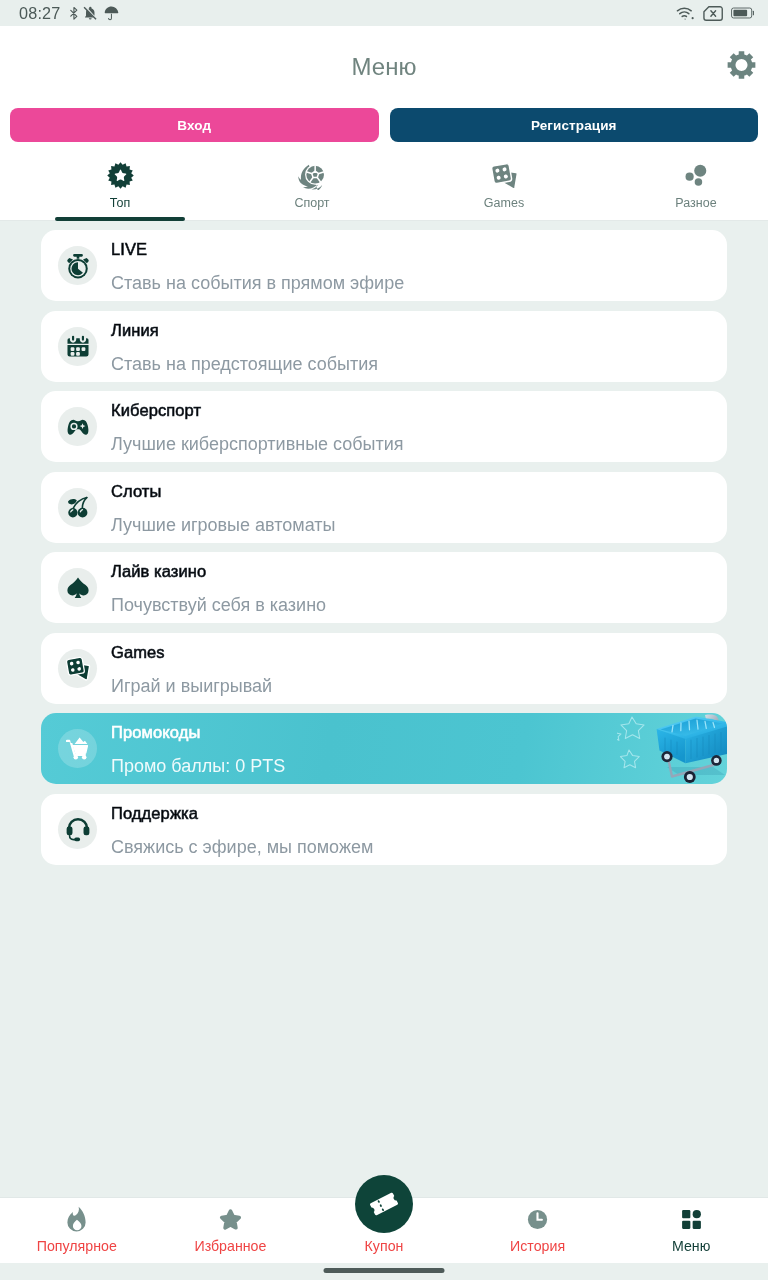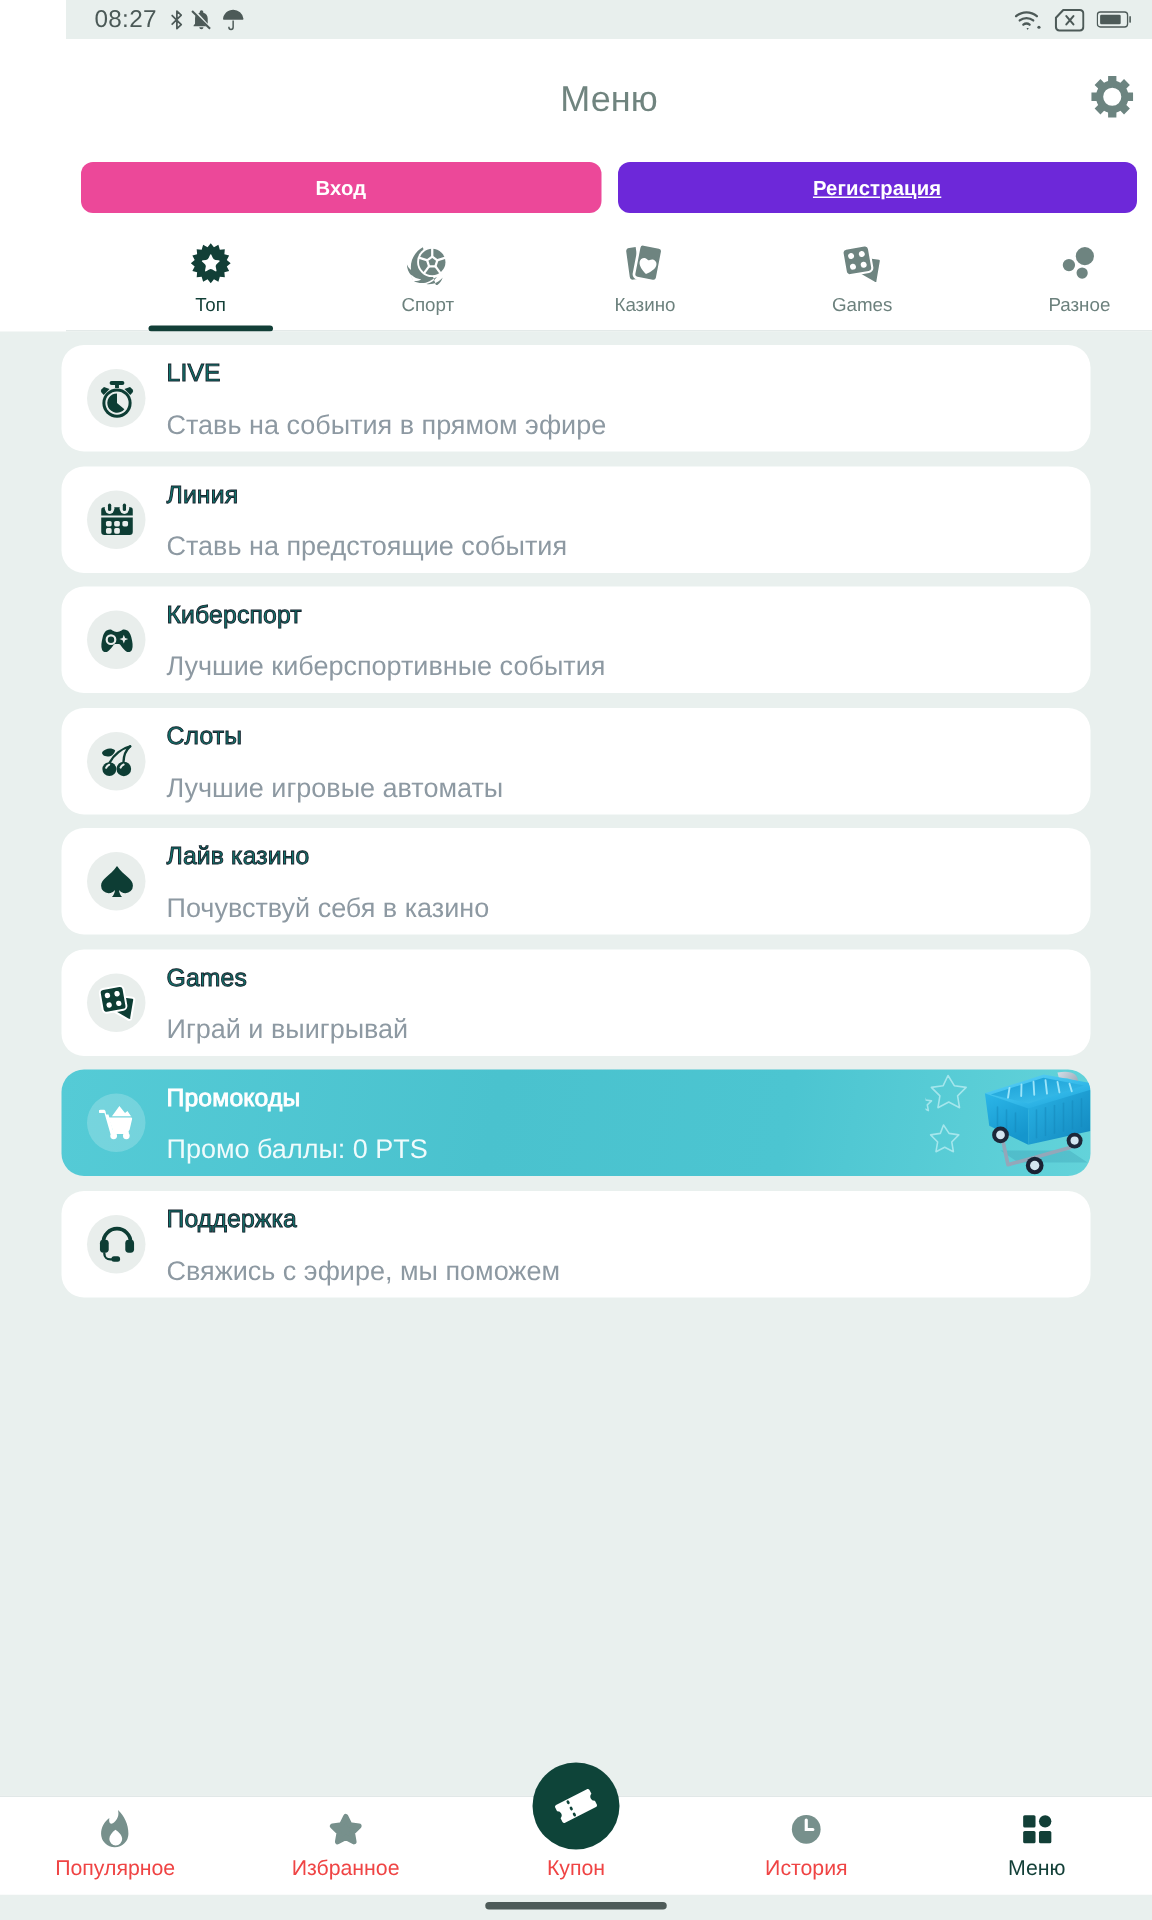--- a/index.html
+++ b/index.html
@@ -1,54 +1,54 @@
 <!DOCTYPE html>
 <html><head>
 <meta charset="utf-8">
 <style>
   *{box-sizing:border-box;margin:0;padding:0;}
   html,body{width:768px;height:1280px;}
   body{font-family:"Liberation Sans",sans-serif;background:#ffffff;overflow:hidden;-webkit-font-smoothing:antialiased;}
-  .app{position:relative;width:768px;height:1280px;background:#ffffff;padding-left:44px;}
+  .app{position:relative;width:768px;height:1280px;background:#ffffff;}
 
   
   .statusbar{height:26px;background:#e8efed;display:flex;align-items:center;padding:0 13px 0 19px;}
   .sb-time{font-size:16.2px;color:#4b5957;letter-spacing:.2px;margin-right:3px;}
   .sb-left{display:flex;align-items:center;gap:5px;}
   .sb-ic{display:flex;align-items:center;}
   .sb-right{margin-left:auto;display:flex;align-items:center;gap:8px;}
   .sb-right .sb-ic{display:flex;align-items:center;}
 
   
   .header{height:82px;display:flex;align-items:center;justify-content:center;position:relative;background:#fff;}
   .header-title{font-size:24px;color:#70847f;font-weight:400;}
   .header-gear{position:absolute;right:12px;top:50%;transform:translateY(-50%);}
 
   
   .auth{display:flex;gap:11px;padding:0 10px;}
   .btn{flex:1;height:34px;border-radius:8px;display:flex;align-items:center;justify-content:center;
        font-size:13.5px;font-weight:700;color:#ffffff;letter-spacing:.1px;}
   .btn-login{background:#ec4899;}
-  .btn-reg{background:#6d28d9;text-decoration:underline;}
+  .btn-reg{background:#0c4a6e;}
 
   
   .tabs{display:flex;height:78px;background:#fff;position:relative;}
   .tab{flex:1;display:flex;flex-direction:column;align-items:center;justify-content:flex-start;padding-top:19px;position:relative;margin-left:48px;}
   .tab-ico{height:28px;display:flex;align-items:center;justify-content:center;}
   .tab-label{font-size:12.5px;color:#6c817d;margin-top:8px;line-height:13px;}
   .tab.active .tab-label{color:#123f37;}
   .tab-underline{position:absolute;left:7px;right:7px;bottom:-1px;height:4px;background:#123f37;border-radius:2px;}
   .tabs-divider{height:1px;background:#e3e9e8;}
 
   
   .content{background:#e9f0ee;padding:9px 0 0 0;position:absolute;left:0;top:221px;width:768px;bottom:82px;}
   .card{margin:0 41px 9.5px 41px;height:71px;background:#ffffff;border-radius:15px;display:flex;align-items:center;padding-left:17px;}
   .card-ico{width:39px;height:39px;border-radius:50%;background:#e9eeec;display:flex;align-items:center;justify-content:center;flex:none;}
   .card-txt{margin-left:14px;padding-top:3px;}
-  .card-title{font-size:16.5px;font-weight:400;color:#0f766e;letter-spacing:.1px;-webkit-text-stroke:0.62px #18212b;}
+  .card-title{font-size:16.5px;font-weight:400;color:#000000;letter-spacing:.1px;-webkit-text-stroke:0.62px #18212b;}
   .card-sub{font-size:18px;color:#8d99a2;margin-top:14px;}
 
   .card.promo{background:linear-gradient(100deg,#55cbd6 0%,#4ac2ce 42%,#4cc5d1 70%,#63d3da 100%);position:relative;overflow:hidden;}
   .card.promo .card-ico{background:rgba(255,255,255,.20);}
   .promo-art{position:absolute;right:0;top:0;width:110px;height:71px;pointer-events:none;}
   .card.promo .card-title{color:#ffffff;-webkit-text-stroke:0.6px #ffffff;}
   .card.promo .card-sub{color:#f0fbfc;}
 
   
   .bottomnav{position:absolute;left:0;top:1197px;width:768px;height:66px;background:#fff;border-top:1px solid #e1e8e7;}
@@ -150,34 +150,20 @@
               <path d="M0.00 -2.95 L2.81 -0.91 L1.73 2.39 L-1.73 2.39 L-2.81 -0.91 Z"></path>
               <path d="M0.00 -3.20 L0.00 -7.3"></path>
               <path d="M3.04 -0.99 L6.95 -2.25"></path>
               <path d="M1.88 2.59 L4.3 5.9"></path>
               <path d="M-1.88 2.59 L-4.3 5.9"></path>
               <path d="M-3.04 -0.99 L-6.95 -2.25"></path>
             </g>
           </svg>
         </div>
         <div class="tab-label">Спорт</div>
-      </div>
-      <div class="tab">
-        <div class="tab-ico">
-          <svg width="29" height="29" viewBox="0 0 24 24" fill="#6e8480">
-            <g transform="rotate(-8 7 12)">
-              <path d="M4.9 3.2h3.6v17.6H4.9a1.9 1.9 0 0 1-1.9-1.9V5.1a1.9 1.9 0 0 1 1.9-1.9z"></path>
-            </g>
-            <g transform="rotate(11 14.6 12)">
-              <rect x="7.6" y="2.3" width="13.0" height="19.0" rx="2.2" stroke="#fff" stroke-width="1.5"></rect>
-              <path d="M14.1 18.1c-2.15-1.55-4.7-3.6-4.7-6.0 0-2.0 2.25-3.35 4.1-1.9.35.28.85.28 1.2 0 1.85-1.45 4.1-.1 4.1 1.9 0 2.4-2.55 4.45-4.7 6.0z" fill="#fff"></path>
-            </g>
-          </svg>
-        </div>
-        <div class="tab-label">Казино</div>
       </div>
       <div class="tab">
         <div class="tab-ico">
           <svg width="29" height="29" viewBox="0 0 24 24" fill="#6e8480">
             <path d="M15.6 8.6 L21.6 9.4 A1.2 1.2 0 0 1 22.6 10.9 L20.7 22.1 A1.2 1.2 0 0 1 18.7 22.7 L7.6 16.3 Z" stroke="#fff" stroke-width="1.3" stroke-linejoin="round"></path>
             <g transform="rotate(-10 9.6 10.4)">
               <rect x="2.2" y="3.0" width="14.8" height="14.8" rx="2.3" stroke="#fff" stroke-width="1.2"></rect>
               <circle cx="6.6" cy="7.4" r="1.65" fill="#fff"></circle>
               <circle cx="12.6" cy="7.4" r="1.65" fill="#fff"></circle>
               <circle cx="6.6" cy="13.4" r="1.65" fill="#fff"></circle>

